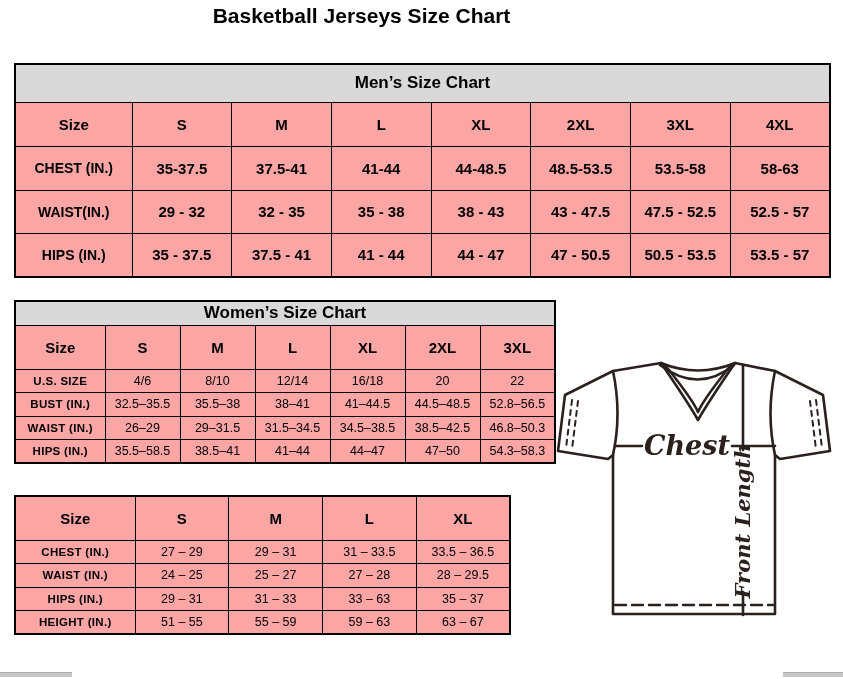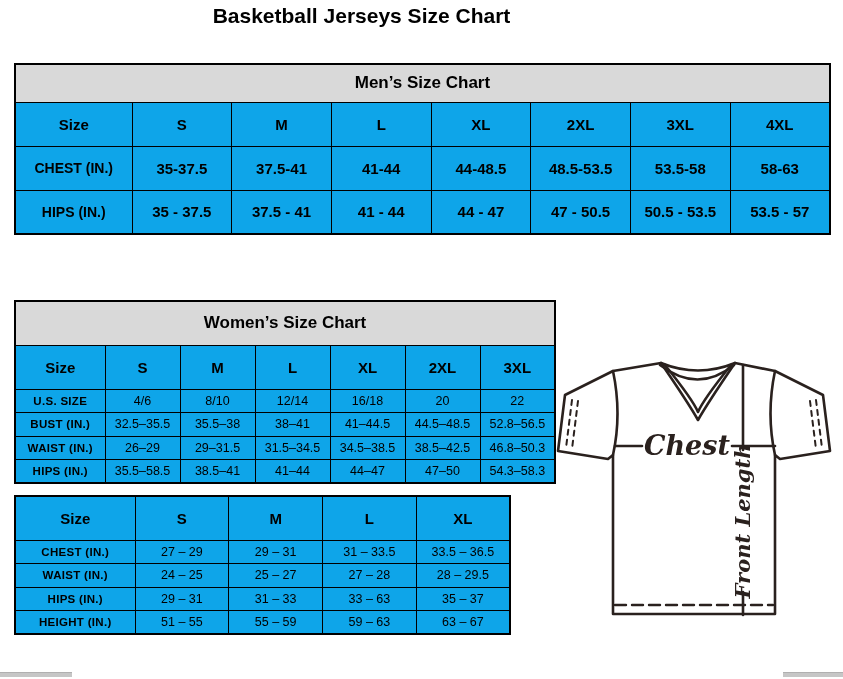--- a/index.html
+++ b/index.html
@@ -6,40 +6,40 @@
   body{
     width:843px;height:679px;position:relative;background:#ffffff;
     font-family:"Liberation Sans",sans-serif;color:#000;overflow:hidden;
   }
   .page-title{
     position:absolute;left:0;top:4px;width:723px;text-align:center;
     font-size:21px;font-weight:bold;margin:0;
   }
   table.size-table{
     position:absolute;border-collapse:collapse;table-layout:fixed;
-    background:#0ea5e9;
+    background:#fca5a5;
   }
   table.size-table th,table.size-table td{
     border:1.6px solid #000;text-align:center;vertical-align:middle;padding:0;
     overflow:hidden;white-space:nowrap;
   }
   table.size-table{border:2px solid #000;}
   .tbl-title{background:#d9d9d9;font-weight:bold;font-size:17px;}
   
   #men-table{left:14px;top:63px;width:815px;}
   #men-table .col-hdr{font-size:15px;font-weight:bold;}
   #men-table td{font-size:15px;font-weight:bold;}
   #men-table .row-label{font-size:14px;font-weight:bold;}
   
   #women-table{left:14px;top:300px;width:540px;}
   #youth-table{left:14px;top:495px;width:495px;}
   .small-table .col-hdr{font-size:15px;font-weight:bold;}
   .small-table td{font-size:12.5px;font-weight:normal;}
   .small-table .row-label{font-size:11.5px;font-weight:bold;letter-spacing:.3px;}
-  .h36{height:44px;} .h38{height:38px;} .h44{height:44px;} .h43{height:43px;} .h23{height:23.5px;padding-left:28px;}
+  .h36{height:24px;} .h38{height:38px;} .h44{height:44px;} .h43{height:43px;} .h23{height:23.5px;padding-left:28px;}
   
   #jersey{position:absolute;left:556px;top:358px;}
   .diagram-text{
     font-family:"DejaVu Serif","Liberation Serif",serif;
     font-style:italic;font-weight:bold;fill:#2a211e;
   }
   
   .scroll-frag{position:absolute;height:4px;background:#c6c6c6;border-top:1px solid #b0b0b0;}
   #scroll-frag-left{left:0;top:672px;width:72px;}
   #scroll-frag-right{left:783px;top:672px;width:60px;}
@@ -71,20 +71,30 @@
   <tr class="h44">
     <td class="row-label">CHEST (IN.)</td>
     <td>35-37.5</td>
     <td>37.5-41</td>
     <td>41-44</td>
     <td>44-48.5</td>
     <td>48.5-53.5</td>
     <td>53.5-58</td>
     <td>58-63</td>
   </tr>
+  <tr class="h43">
+    <td class="row-label">WAIST(IN.)</td>
+    <td>29 - 32</td>
+    <td>32 - 35</td>
+    <td>35 - 38</td>
+    <td>38 - 43</td>
+    <td>43 - 47.5</td>
+    <td>47.5 - 52.5</td>
+    <td>52.5 - 57</td>
+  </tr>
   <tr class="h44">
     <td class="row-label">HIPS (IN.)</td>
     <td>35 - 37.5</td>
     <td>37.5 - 41</td>
     <td>41 - 44</td>
     <td>44 - 47</td>
     <td>47 - 50.5</td>
     <td>50.5 - 53.5</td>
     <td>53.5 - 57</td>
   </tr>

